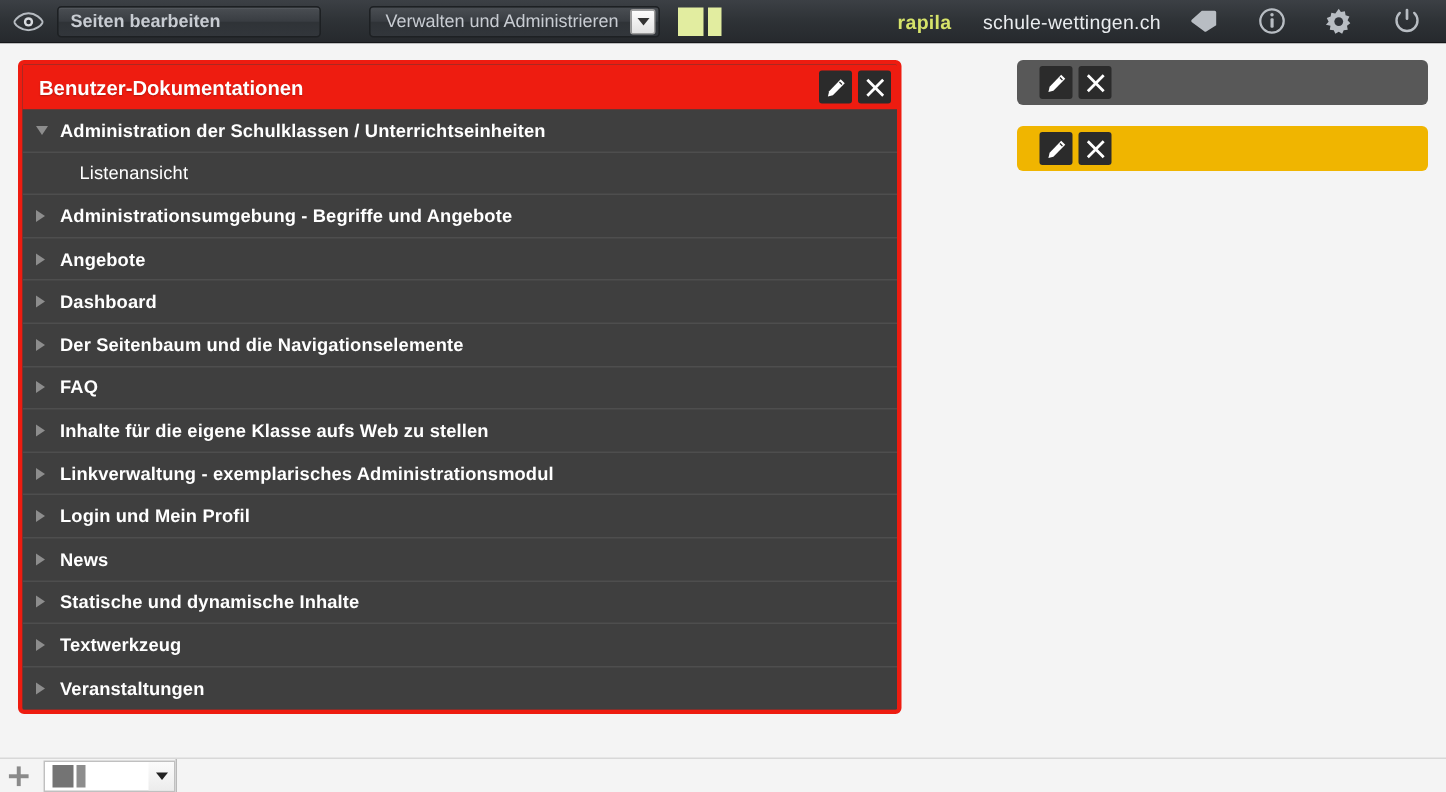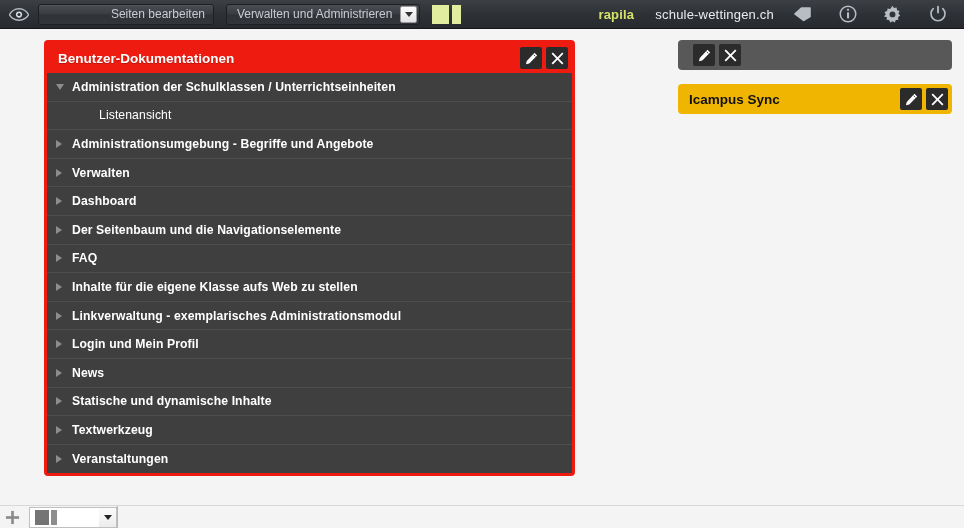--- a/index.html
+++ b/index.html
@@ -21,26 +21,27 @@
     width: 38px; height: 29px; display: flex; align-items: center; justify-content: center;
   }
   .eye-svg { display: block; }
 
   .tb-button {
     height: 21px; min-width: 176px;
     background: linear-gradient(to bottom, #4a4e53 0%, #393d42 48%, #2f3337 52%, #32363b 100%);
     border: 1px solid #1d2023;
     border-radius: 3px;
     color: #c8ccd2; font-size: 12px;
-    display: flex; align-items: center; justify-content: flex-end;
+    display: flex; align-items: center; justify-content: flex-start;
     box-shadow: 0 1px 0 rgba(255,255,255,0.06) inset;
     padding: 0 8px;
+    font-weight: bold;
   }
   .tb-select-wrap {
-    position: relative; height: 21px; width: 194px; margin-left: 12px;
+    position: relative; height: 21px; width: 194px; margin-left: 32px;
     background: linear-gradient(to bottom, #4a4e53 0%, #393d42 48%, #2f3337 52%, #32363b 100%);
     border: 1px solid #1d2023; border-radius: 3px;
     display: flex; align-items: center;
   }
   .tb-select-label {
     color: #c8ccd2; font-size: 12px; padding-left: 10px; flex: 1;
   }
   .tb-select-arrow {
     width: 17px; height: 17px; margin-right: 2px;
     background: linear-gradient(to bottom, #fdfdfd, #e2e2e2);
@@ -74,21 +75,21 @@
   .ico-btn:first-of-type { margin-left: 16px; }
 
   
   .workspace {
     position: absolute; left: 0; top: 29px; width: 964px; height: 476px;
     background: #f4f4f4;
   }
 
   
   .col-main {
-    position: absolute; left: 12px; top: 11px; width: 531px; margin-left: 32px;
+    position: absolute; left: 12px; top: 11px; width: 589px;
   }
   .panel-doc {
     border: 3px solid #ee1c10;
     border-radius: 4px;
     background: #3f3f3f;
     overflow: hidden;
   }
   .panel-doc-head {
     height: 30px; background: #ee1c10;
     display: flex; align-items: center; padding: 0 4px 0 11px;
@@ -118,21 +119,21 @@
     width: 0; height: 0; border-top: 4.5px solid transparent;
     border-bottom: 4.5px solid transparent; border-left: 6px solid #8d8d8d; display: block;
   }
   .tri i.down {
     width: 0; height: 0; border-left: 4.5px solid transparent;
     border-right: 4.5px solid transparent; border-top: 6px solid #8d8d8d; display: block;
   }
   .tree-label {
     color: #ffffff; font-size: 12.2px; font-weight: bold; letter-spacing: 0.1px;
   }
-  .tree-row.child { padding-left: 52px; align-items: center; }
+  .tree-row.child { padding-left: 38px; align-items: center; }
   .tree-row.child .tree-label { font-weight: normal; font-size: 12.2px; }
 
   
   .col-side {
     position: absolute; left: 678px; top: 11px; width: 274px;
   }
   .panel-mini {
     height: 30px; border-radius: 4px;
     display: flex; align-items: center; padding: 0 4px 0 11px;
     margin-bottom: 14px;
@@ -270,21 +271,21 @@
           <div class="tree-row">
             <span class="tri">
               <i class="right"></i>
             </span>
             <span class="tree-label">Administrationsumgebung - Begriffe und Angebote</span>
           </div>
           <div class="tree-row">
             <span class="tri">
               <i class="right"></i>
             </span>
-            <span class="tree-label">Verwalten</span>
+            <span class="tree-label">Angebote</span>
           </div>
           <div class="tree-row">
             <span class="tri">
               <i class="right"></i>
             </span>
             <span class="tree-label">Dashboard</span>
           </div>
           <div class="tree-row">
             <span class="tri">
               <i class="right"></i>
@@ -351,21 +352,20 @@
             <path d="M9.3 2.9 11.1 4.7" stroke="#2b2b2b" stroke-width="0.9"></path>
           </svg>
         </span>
         <span class="sq-btn">
           <svg width="13" height="13" viewBox="0 0 14 14">
             <path d="M2 0.6 7 5.6 12 0.6 13.4 2 8.4 7l5 5-1.4 1.4-5-5-5 5L0.6 12l5-5-5-5z" fill="#ffffff"></path>
           </svg>
         </span>
       </div>
       <div class="panel-mini gold">
-        <span class="panel-mini-title">Icampus Sync</span>
         <span class="sq-btn">
           <svg width="13" height="13" viewBox="0 0 14 14">
             <path d="M10.2 0.9 13.1 3.8 4.6 12.3 1 13.2 1.9 9.6z" fill="#ffffff"></path>
             <path d="M9.3 2.9 11.1 4.7" stroke="#2b2b2b" stroke-width="0.9"></path>
           </svg>
         </span>
         <span class="sq-btn">
           <svg width="13" height="13" viewBox="0 0 14 14">
             <path d="M2 0.6 7 5.6 12 0.6 13.4 2 8.4 7l5 5-1.4 1.4-5-5-5 5L0.6 12l5-5-5-5z" fill="#ffffff"></path>
           </svg>

